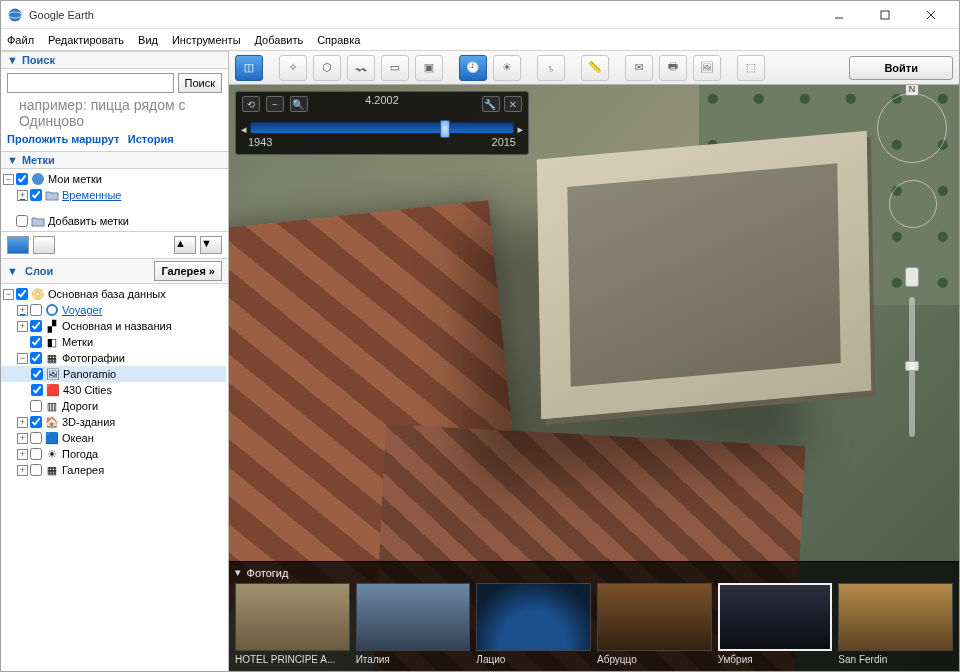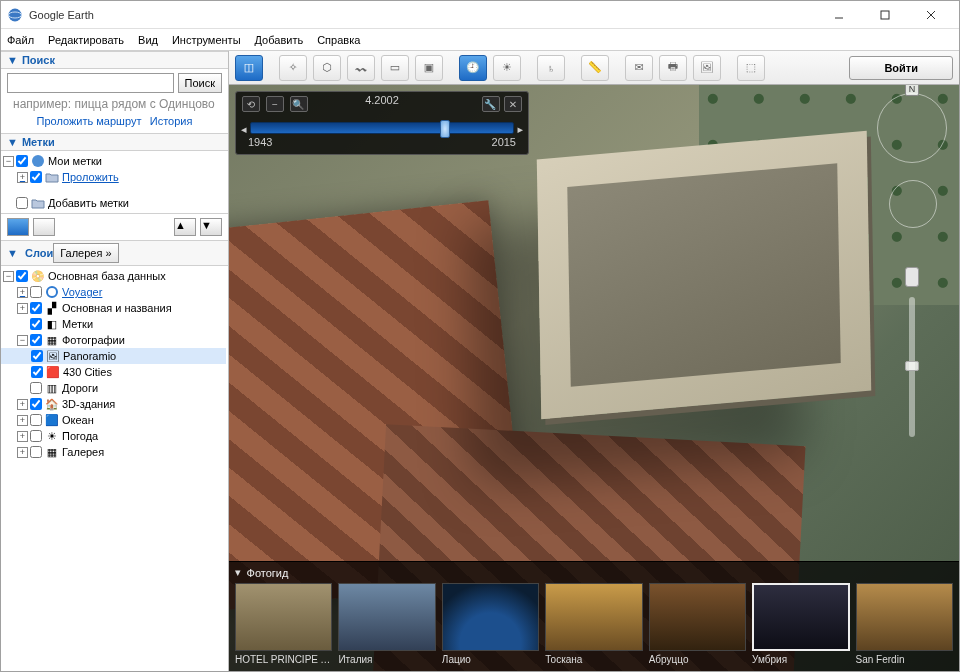--- a/index.html
+++ b/index.html
@@ -12,22 +12,22 @@
 .winbtn { width: 44px; height: 20px; display: flex; align-items: center; justify-content: center; background: #fff; }
 .menubar { height: 22px; display: flex; align-items: center; gap: 14px; padding: 0 6px; background: #fff; border-bottom: 1px solid #d0d0d0; }
 .menubar span { cursor: default; }
 .body { flex: 1; display: flex; min-height: 0; }
 .sidebar { width: 228px; display: flex; flex-direction: column; background: #fff; border-right: 1px solid #bcbcbc; }
 .panel-head { display: flex; align-items: center; padding: 2px 6px; font-weight: bold; color: #1860b0; border-top: 1px solid #d0d0d0; border-bottom: 1px solid #d0d0d0; background: #f7f7f7; user-select: none; }
 .panel-head .tw { color: #1860b0; margin-right: 4px; }
 .searchrow { display: flex; padding: 4px 6px; gap: 4px; }
 .searchrow input { flex: 1; height: 20px; border: 1px solid #999; padding: 0 4px; }
 .searchrow button, .gbtn { height: 20px; border: 1px solid #999; background: linear-gradient(#fff,#e6e6e6); padding: 0 6px; font-size: 11px; }
-.hint { padding: 0 12px 2px; color: #8a8a8a; font-size: 12px; }
-.sublinks { padding: 2px 6px 6px; color: #0b5ac2; font-weight: normal; font-size: 10px; text-align: center; }
+.hint { padding: 0 18px 2px; color: #8a8a8a; font-size: 14px; }
+.sublinks { padding: 2px 6px 6px; color: #0b5ac2; font-weight: bold; font-size: 10px; }
 .sublinks span { cursor: pointer; }
 .tree { padding: 2px 2px 2px 0; }
 .tree .row { display: flex; align-items: center; padding: 1px 2px; white-space: nowrap; }
 .tree .row .pm { width: 11px; height: 11px; border: 1px solid #888; font-size: 9px; line-height: 9px; text-align: center; margin-right: 2px; color: #555; }
 .tree .row .cb { width: 12px; height: 12px; margin-right: 3px; }
 .tree .row .ic { width: 14px; height: 14px; margin-right: 3px; display: inline-flex; align-items: center; justify-content: center; }
 .tree .row.link { color: #0b5ac2; text-decoration: underline; }
 .tree .desc { color: #888; font-size: 10px; padding-left: 44px; line-height: 1.2; }
 .panel-mid { flex: 0 0 auto; display: flex; align-items: center; gap: 4px; padding: 4px 6px; border-top: 1px solid #d0d0d0; }
 .smallgrad { width: 22px; height: 18px; border: 1px solid #999; background: linear-gradient(#fff,#dedede); }
@@ -146,21 +146,21 @@
           <span>Мои метки</span>
         </div>
         <div class="row link" style="padding-left:16px">
           <span class="pm">+</span>
           <input class="cb" type="checkbox" checked="" style="">
           <span class="ic">
               <svg viewBox="0 0 14 14">
                 <path d="M1 4h4l1 1h7v7H1z" fill="#bac8de" stroke="#6f86a7"></path>
               </svg>
             </span>
-          <span>Проложить</span>
+          <span>Временные</span>
         </div>
         <div class="row" style="padding-left:2px; margin-top:10px;">
           <span style="width:13px"></span>
           <input class="cb" type="checkbox" style="">
           <span class="ic">
               <svg viewBox="0 0 14 14">
                 <path d="M1 4h4l1 1h7v7H1z" fill="#bac8de" stroke="#6f86a7"></path>
               </svg>
             </span>
           <span>Добавить метки</span>
@@ -168,24 +168,24 @@
       </div>
 
       <div class="panel-mid">
         <div class="smallgrad" style="background:linear-gradient(#5aa6ea,#1e6bc5)"></div>
         <div class="smallgrad"></div>
         <div style="flex:1"></div>
         <div class="smallgrad">▲</div>
         <div class="smallgrad">▼</div>
       </div>
 
-      <div class="panel-head" style="justify-content:flex-start">
+      <div class="panel-head" style="justify-content:space-between">
         <span><span class="tw">▼</span>
         <span>Слои</span></span>
-        <button class="gbtn" style="font-weight:normal"><span>Галерея</span> »</button>
+        <button class="gbtn" style="font-weight:bold"><span>Галерея</span> »</button>
       </div>
 
       <div class="tree layers-tree">
         <div class="row" style="padding-left:2px">
           <span class="pm">−</span>
           <input class="cb" type="checkbox" checked="" style="">
           <span class="ic">📀</span>
           <span>Основная база данных</span>
         </div>
         <div class="row link" style="padding-left:16px">
@@ -336,24 +336,20 @@
               </div>
             <div class="thumb">
                 <div class="img t1"></div>
                 <div class="cap">Италия</div>
               </div>
             <div class="thumb">
                 <div class="img t2"></div>
                 <div class="cap">Лацио</div>
               </div>
             <div class="thumb">
-                <div class="img t3"></div>
-                <div class="cap">Тоскана</div>
-              </div>
-            <div class="thumb">
                 <div class="img t4"></div>
                 <div class="cap">Абруццо</div>
               </div>
             <div class="thumb sel">
                 <div class="img t5"></div>
                 <div class="cap">Умбрия</div>
               </div>
             <div class="thumb">
                 <div class="img t6"></div>
                 <div class="cap">San Ferdin</div>

